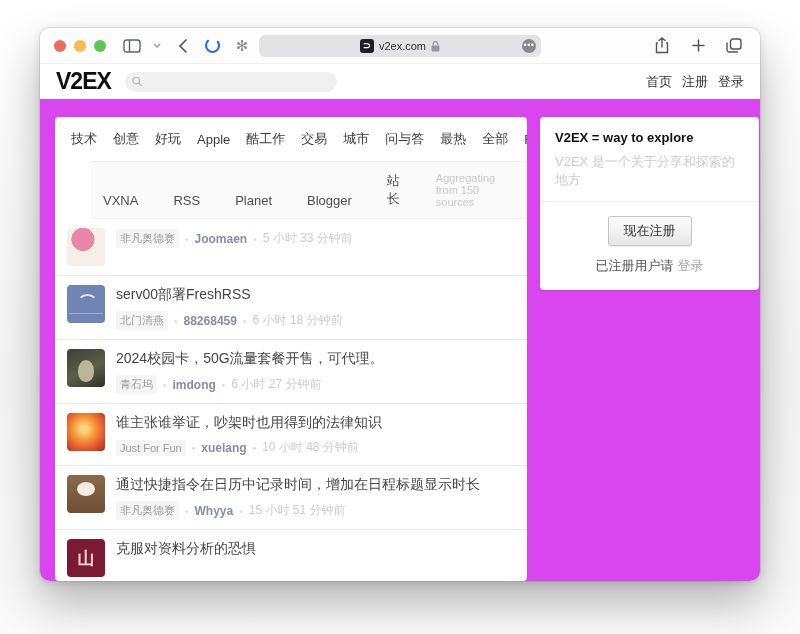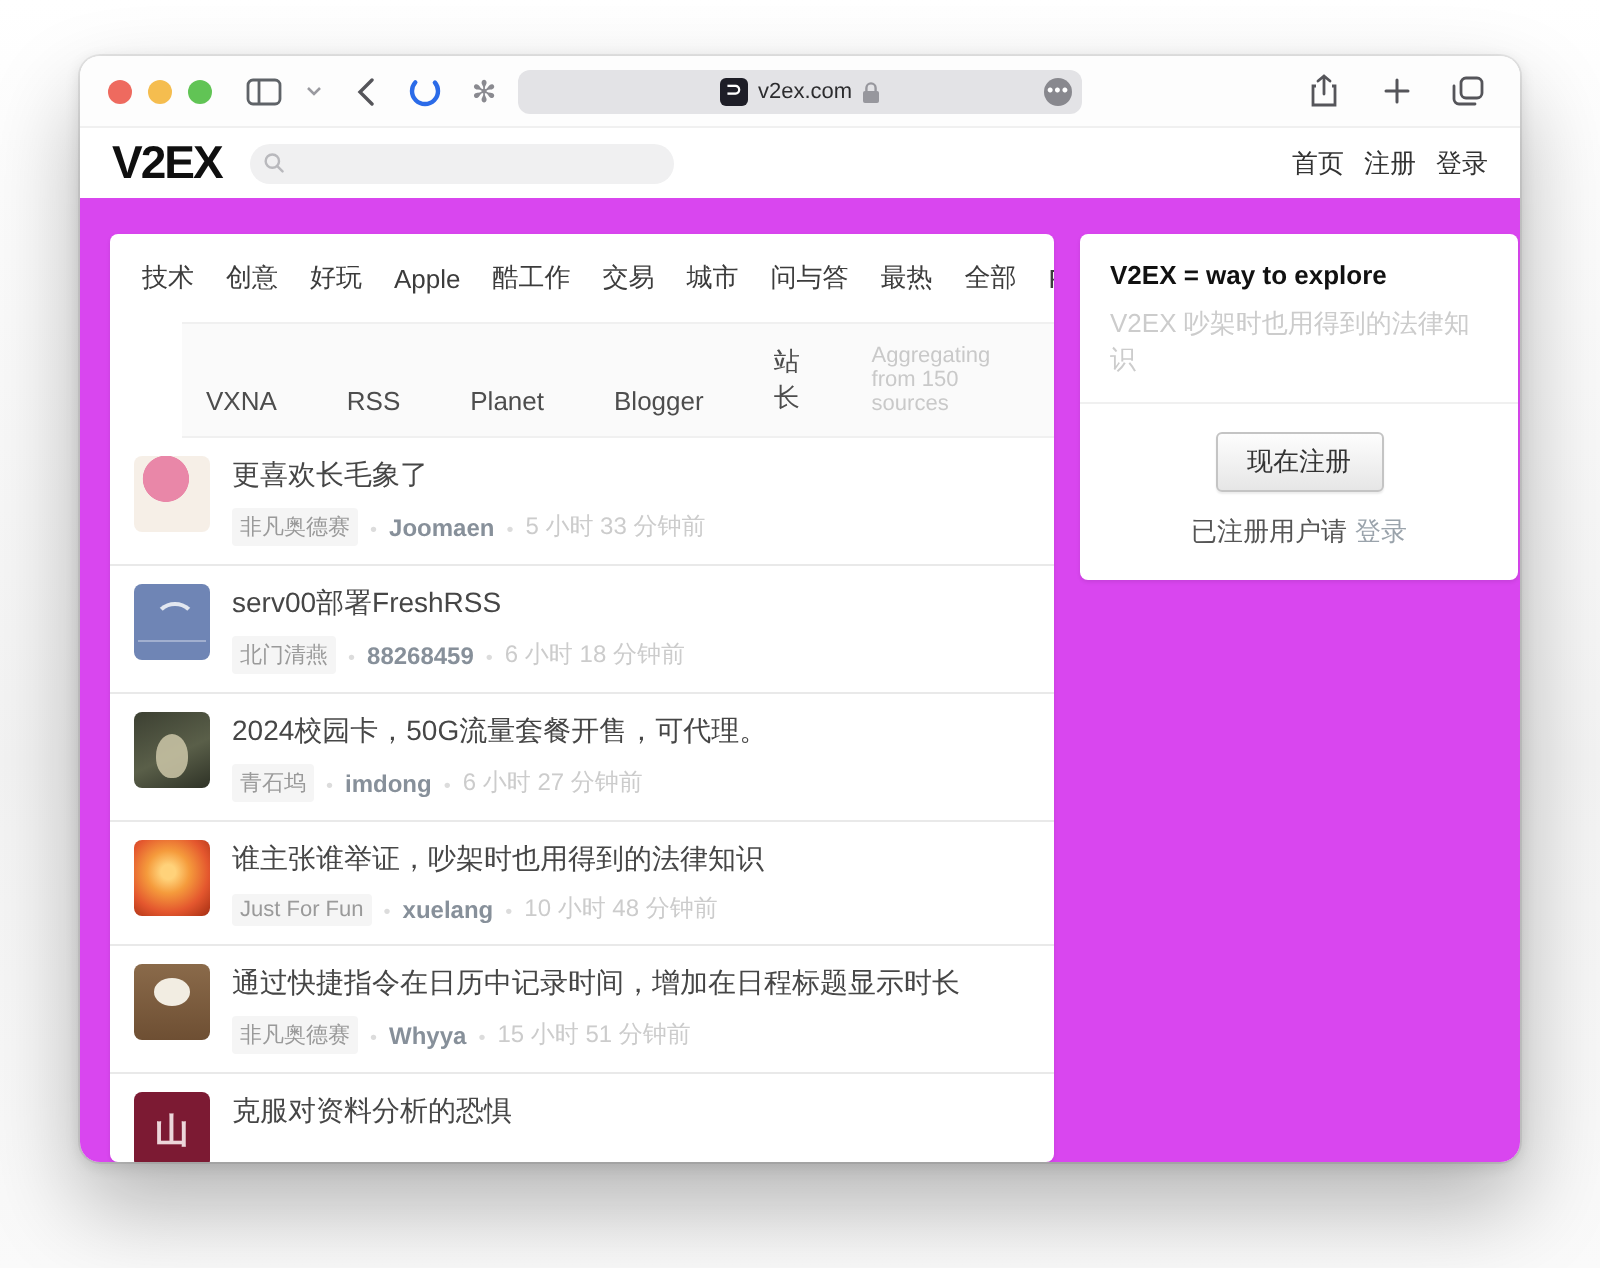--- a/index.html
+++ b/index.html
@@ -218,21 +218,20 @@
         <a href="#">Blogger</a>
         <a href="#">站长</a>
         <span class="agg-note">Aggregating from 150 sources</span>
       </div>
 
       <div>
 
         <div class="post">
           <span class="av av1"></span>
           <div class="post-main">
-            <a class="post-title" href="#">更喜欢长毛象了</a>
             <div class="post-meta">
               <a class="node-badge" href="#">非凡奥德赛</a>
               <span class="meta-dot"></span>
               <a class="author" href="#">Joomaen</a>
               <span class="meta-dot"></span>
               <span class="ptime">5 小时 33 分钟前</span>
             </div>
           </div>
         </div>
 
@@ -298,21 +297,21 @@
             <a class="post-title" href="#">克服对资料分析的恐惧</a>
           </div>
         </div>
 
       </div>
     </div>
 
     <div class="sidebar">
       <div class="side-card">
         <div class="side-head">V2EX = way to explore</div>
-        <div class="side-slogan">V2EX 吵架时也用得到的法律知识</div>
+        <div class="side-slogan">V2EX 是一个关于分享和探索的地方</div>
         <div class="side-div"></div>
         <div class="reg-wrap">
           <button class="reg-btn">现在注册</button>
         </div>
         <div class="side-hint">
           <span>已注册用户请</span><a href="#">登录</a>
         </div>
       </div>
     </div>
 

